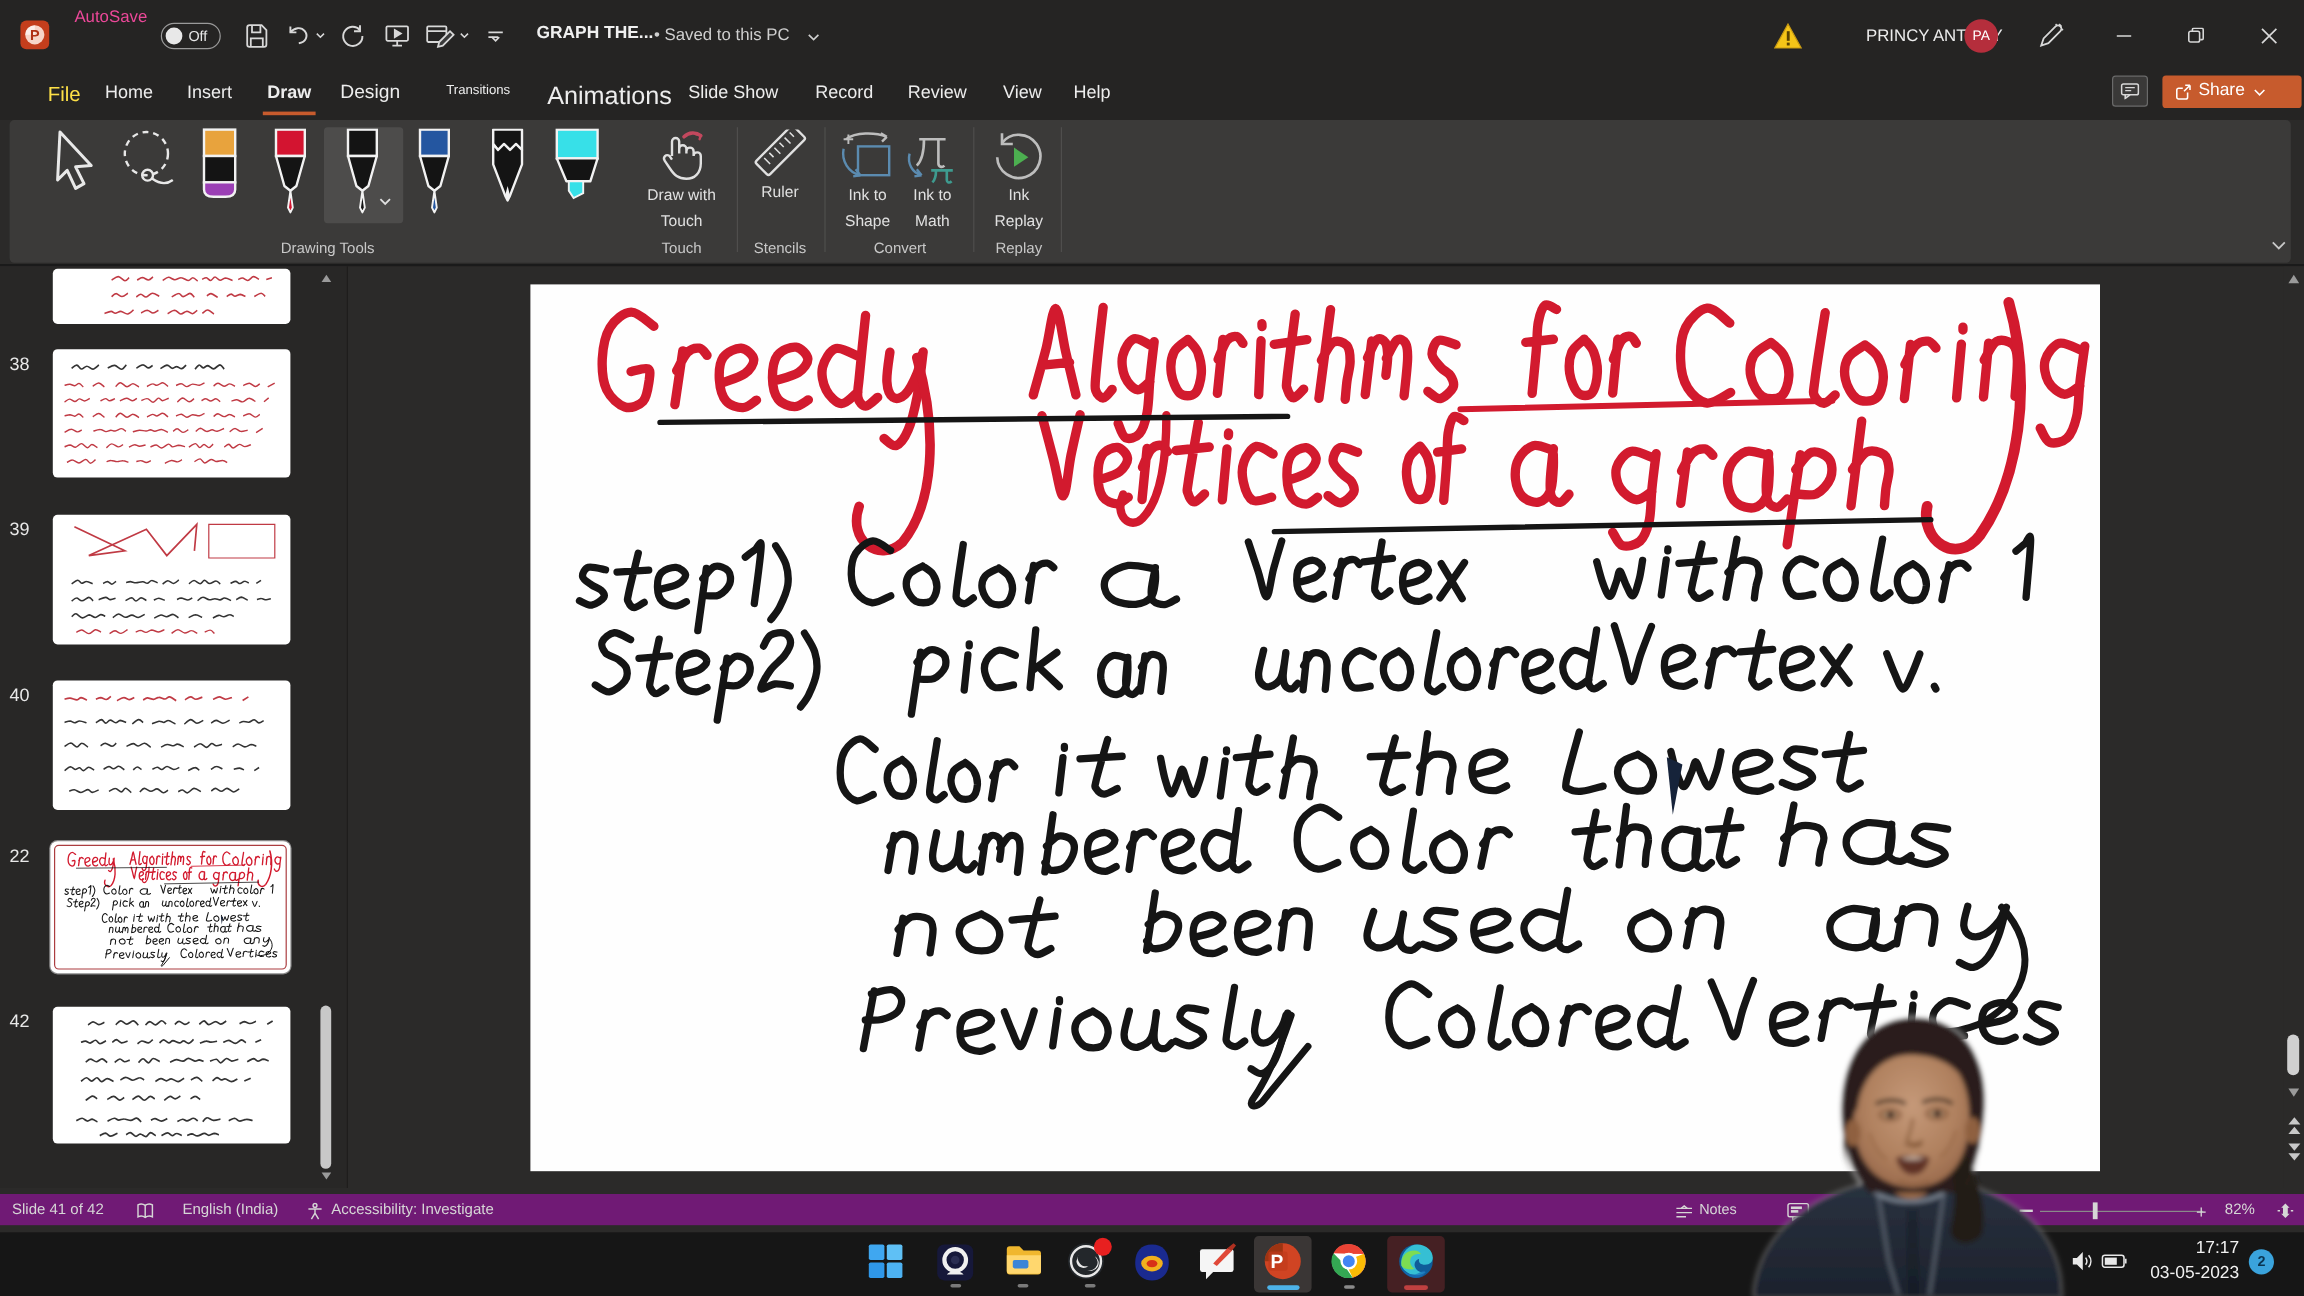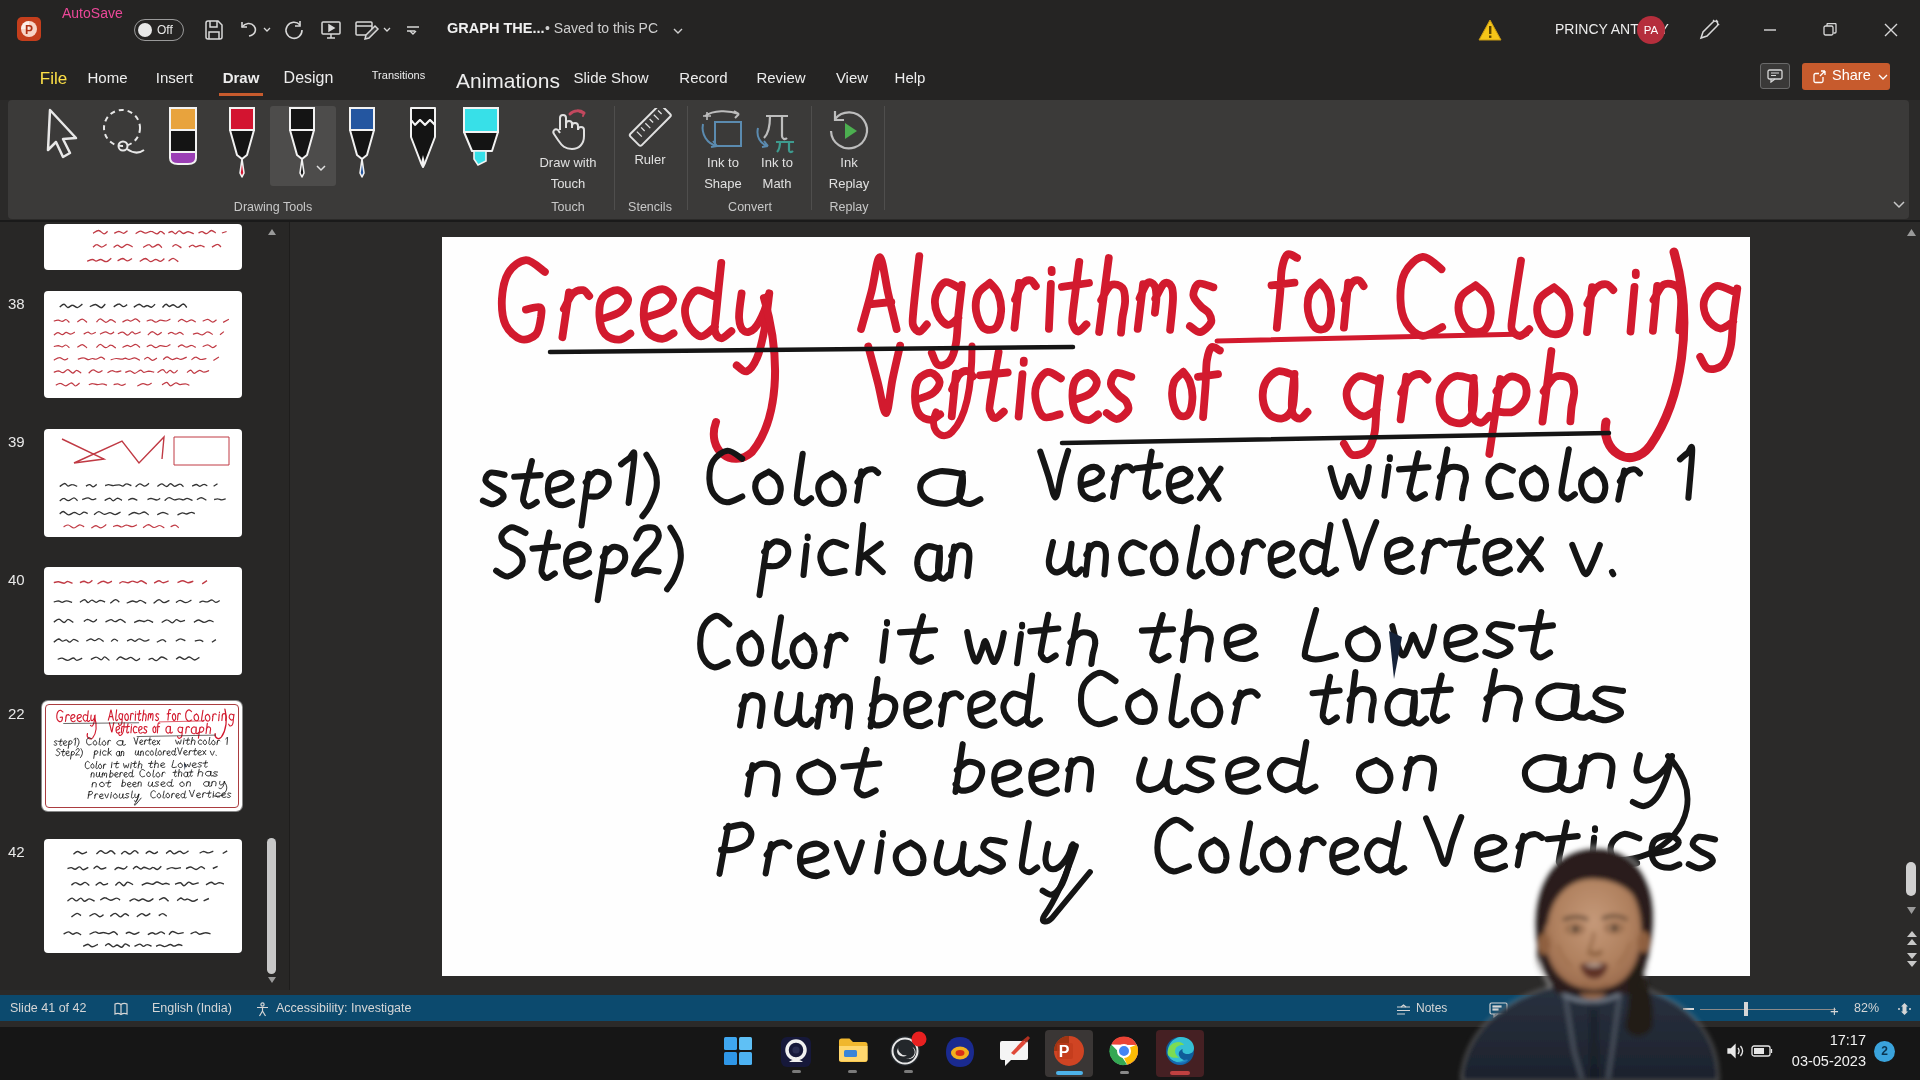--- a/index.html
+++ b/index.html
@@ -82,21 +82,21 @@
     <div style="position:absolute;left:826px;top:9px;width:52px;text-align:center;font-size:15px;color:#ededed;">View</div>
     <div style="position:absolute;left:889px;top:9px;width:42px;text-align:center;font-size:15px;color:#ededed;">Help</div>
     <div style="position:absolute;left:219px;top:33px;width:44px;height:3px;background:#c75b2d"></div>
     <div style="position:absolute;left:1760px;top:3px;width:30px;height:26px;border:1px solid #6a6a6a;border-radius:3px;background:#3a3938">
       <svg width="16" height="14" style="position:absolute;left:6px;top:5px" viewBox="0 0 16 14" fill="none" stroke="#d8d8d8" stroke-width="1.3">
         <rect x="1" y="1" width="14" height="9" rx="1.5"></rect>
         <path d="M4 10 L4 13 L8 10"></path>
         <path d="M4 4 h8 M4 6.5 h5" stroke-width="1"></path>
       </svg>
     </div>
-    <div style="position:absolute;left:1802px;top:3px;width:88px;height:27px;background:#c75b2d;border-radius:3px;color:#fff">
+    <div style="position:absolute;left:1802px;top:3px;width:116px;height:27px;background:#c75b2d;border-radius:3px;color:#fff">
       <svg width="15" height="15" style="position:absolute;left:10px;top:6px" viewBox="0 0 15 15" fill="none" stroke="#fff" stroke-width="1.3">
         <path d="M8 7 L13 2 M13 2 h-4 M13 2 v4"></path>
         <path d="M11 8 v4 a1.5 1.5 0 0 1 -1.5 1.5 h-6 A1.5 1.5 0 0 1 2 12 V6 a1.5 1.5 0 0 1 1.5-1.5 H7"></path>
       </svg>
       <div style="position:absolute;left:30px;top:4px;font-size:14.5px">Share</div>
       <svg width="10" height="7" style="position:absolute;left:76px;top:11px" viewBox="0 0 10 7" fill="none" stroke="#fff" stroke-width="1.3">
         <path d="M1 1 l4 4 l4 -4"></path>
       </svg>
     </div>
   </div>
@@ -291,21 +291,21 @@
         <path d="M6 1 L11 7 H1 Z" fill="#c8c8c8"></path>
         <path d="M6 9 L11 15 H1 Z" fill="#c8c8c8"></path>
       </svg>
       <svg width="12" height="16" style="position:absolute;left:2.5px;top:730px" viewBox="0 0 12 16">
         <path d="M6 7 L11 1 H1 Z" fill="#c8c8c8"></path>
         <path d="M6 15 L11 9 H1 Z" fill="#c8c8c8"></path>
       </svg>
     </div>
   </div>
 <div style="position:absolute;left:0;top:990px;width:1920px;height:37px;background:#2b2a29">
-    <div style="position:absolute;left:0;top:5px;width:1920px;height:26px;background:#0c4a6e">
+    <div style="position:absolute;left:0;top:5px;width:1920px;height:26px;background:#701a75">
       <div style="position:absolute;left:10px;top:6px;font-size:12.5px;color:#d6d6d6">Slide 41 of 42</div>
       <svg width="16" height="15" style="position:absolute;left:113px;top:7px" viewBox="0 0 16 15" fill="none" stroke="#d6d6d6" stroke-width="1.2">
       <path d="M2 2 C4 1 6 1 8 2.5 C10 1 12 1 14 2 V12 C12 11 10 11 8 12.5 C6 11 4 11 2 12 Z"></path>
         <path d="M8 2.5 V12.5"></path>
       </svg>
       <div style="position:absolute;left:152px;top:6px;font-size:12.5px;color:#d6d6d6">English (India)</div>
       <svg width="15" height="15" style="position:absolute;left:255px;top:7px" viewBox="0 0 15 15" fill="none" stroke="#d6d6d6" stroke-width="1.2">
       <circle cx="7.5" cy="2.5" r="1.6"></circle>
         <path d="M2 5.5 H13 M7.5 5.5 V9 M7.5 9 L4.5 14 M7.5 9 L10.5 14"></path>
       </svg>

